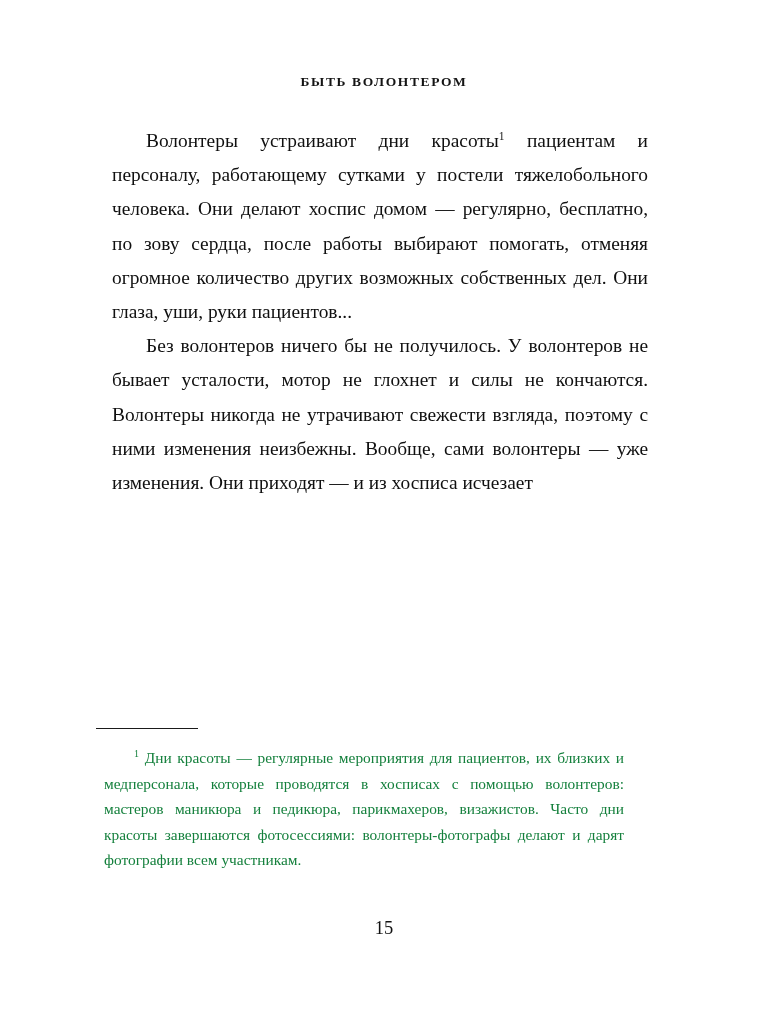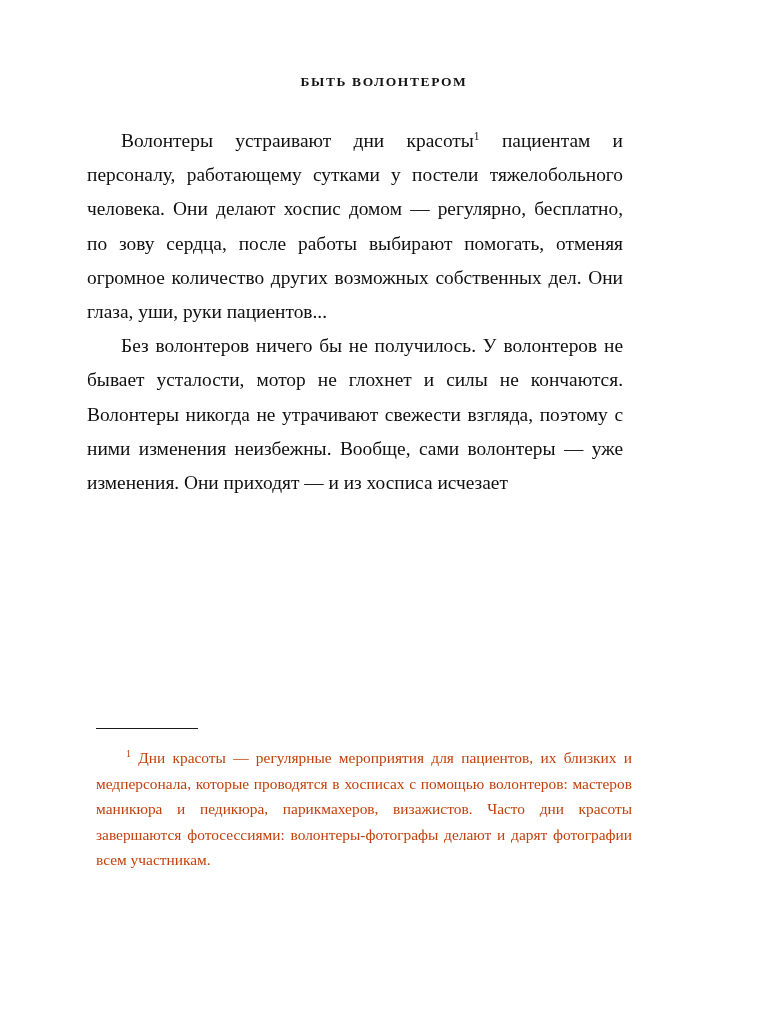--- a/index.html
+++ b/index.html
@@ -31,21 +31,21 @@
     font-size: 13.5px;
     letter-spacing: 1.6px;
     font-weight: 700;
     color: #141414;
     text-transform: uppercase;
     font-family: "Liberation Serif", "DejaVu Serif", serif;
   }
   .body-block {
     position: absolute;
     top: 124px;
-    left: 87px;
+    left: 112px;
     width: 536px;
   }
   .body-block p {
     margin: 0;
     text-indent: 34px;
     text-align: justify;
     font-size: 19.4px;
     line-height: 34.2px;
     color: #101010;
     hyphens: manual;
@@ -64,26 +64,26 @@
     left: 96px;
     width: 536px;
   }
   .fn-rule {
     width: 102px;
     height: 1px;
     background: #1a1a1a;
     margin: 0 0 16px 0;
   }
   .footnote-area p {
-    margin: 0;
+    margin: 8px;
     text-indent: 30px;
     text-align: justify;
     font-size: 15.4px;
     line-height: 25.6px;
-    color: #c2410c;
+    color: #15803d;
   }
   .footnote-area sup.fn {
     font-size: 10px;
   }
   .folio {
     position: absolute;
     top: 918px;
     left: 0;
     width: 768px;
     text-align: center;
@@ -101,14 +101,15 @@
   <div class="body-block">
     <p>Волонтеры устраивают дни красоты<sup class="fn">1</sup> пациентам и персоналу, работающему сутками у постели тяжелобольного человека. Они делают хоспис домом — регулярно, бесплатно, по зову сердца, после работы выбирают помогать, отменяя огромное количество других возможных собственных дел. Они глаза, уши, руки пациентов...</p>
     <p>Без волонтеров ничего бы не получилось. У волонтеров не бывает усталости, мотор не глохнет и силы не кончаются. Волонтеры никогда не утрачивают свежести взгляда, поэтому с ними изменения неизбежны. Вообще, сами волонтеры — уже изменения. Они приходят — и из хосписа исчезает</p>
   </div>
 
   <div class="footnote-area">
     <div class="fn-rule"></div>
     <p><sup class="fn">1</sup> <span>Дни красоты — регулярные мероприятия для пациентов, их близких и медперсонала, которые проводятся в хосписах с помощью волонтеров: мастеров маникюра и педикюра, парикмахеров, визажистов. Часто дни красоты завершаются фотосессиями: волонтеры-фотографы делают и дарят фотографии всем участникам.</span></p>
   </div>
 
+  <div class="folio">15</div>
 
 </div>
 
 </body></html>

